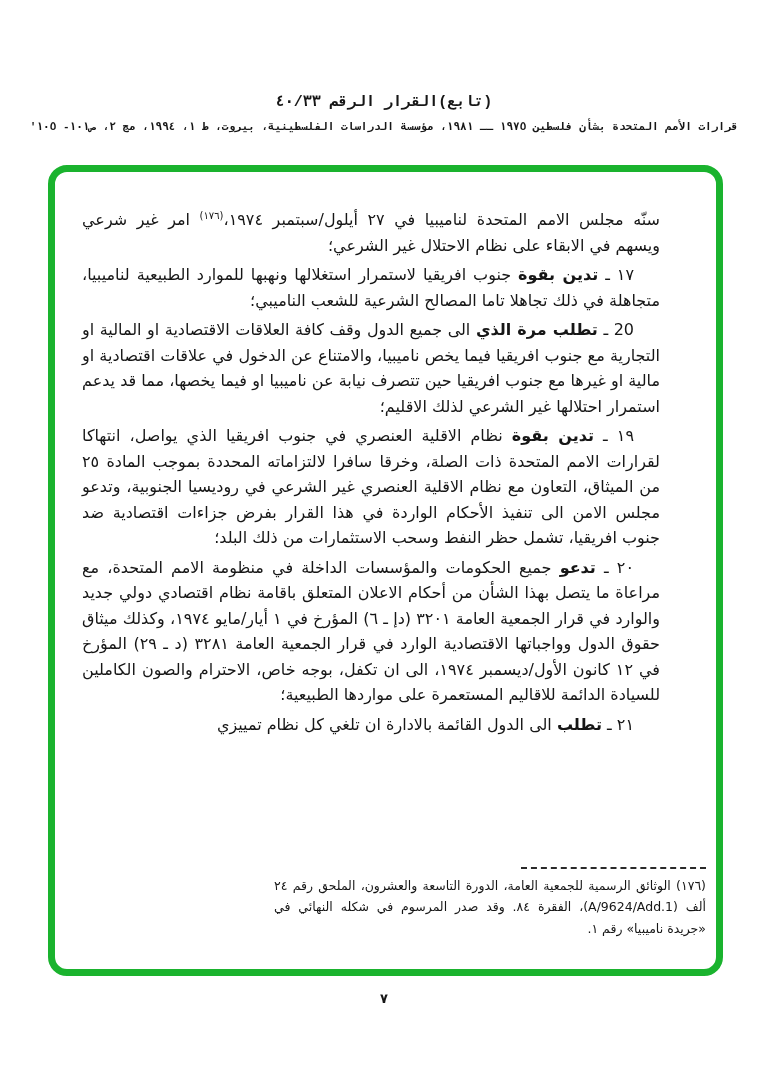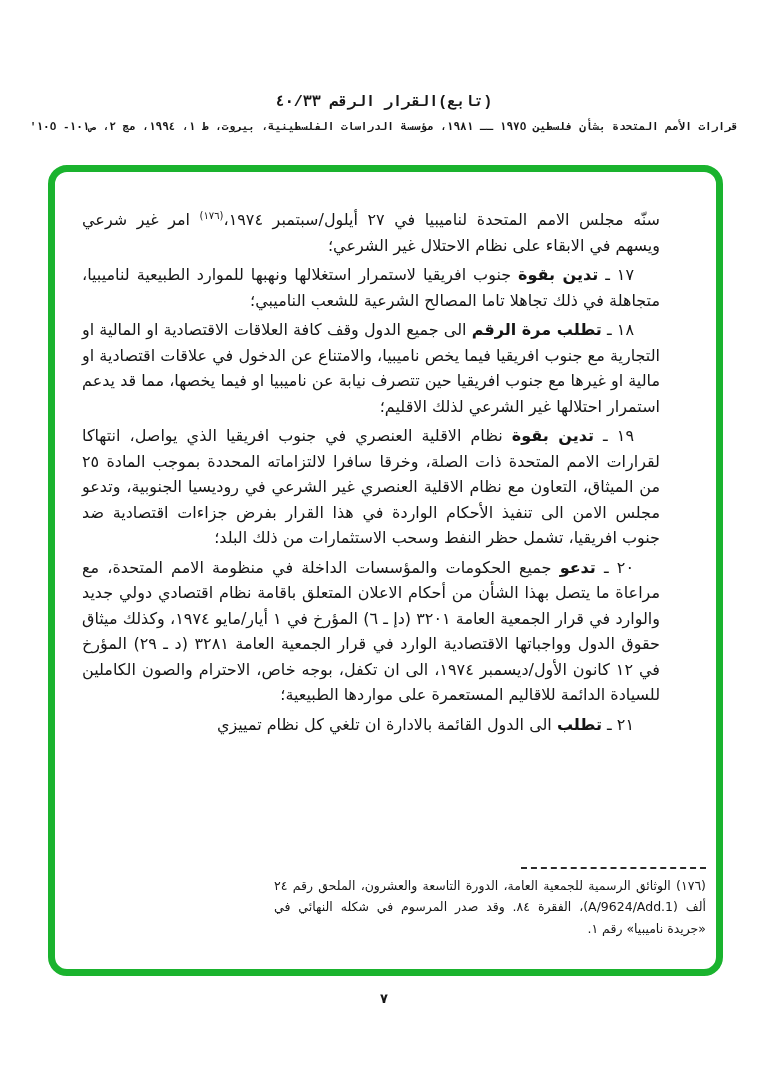--- a/index.html
+++ b/index.html
@@ -100,21 +100,21 @@
   </div>
 
   <div class="frame" style="border-color: rgb(26, 179, 46);">
 
     <div class="body-text">
 
       <p class="intro"><span>سنّه مجلس الامم المتحدة لناميبيا في ٢٧ أيلول/سبتمبر ١٩٧٤،</span><sup class="fn-ref">(١٧٦)</sup><span> امر غير شرعي ويسهم في الابقاء على نظام الاحتلال غير الشرعي؛</span></p>
 
       <p class="para"><span>١٧ ـ </span><span class="lead">تدين بقوة</span><span> جنوب افريقيا لاستمرار استغلالها ونهبها للموارد الطبيعية لناميبيا، متجاهلة في ذلك تجاهلا تاما المصالح الشرعية للشعب الناميبي؛</span></p>
 
-      <p class="para"><span>١٨ ـ </span><span class="lead">تطلب مرة الرقم</span><span> الى جميع الدول وقف كافة العلاقات الاقتصادية او المالية او التجارية مع جنوب افريقيا فيما يخص ناميبيا، والامتناع عن الدخول في علاقات اقتصادية او مالية او غيرها مع جنوب افريقيا حين تتصرف نيابة عن ناميبيا او فيما يخصها، مما قد يدعم استمرار احتلالها غير الشرعي لذلك الاقليم؛</span></p>
+      <p class="para"><span>20 ـ </span><span class="lead">تطلب مرة الذي</span><span> الى جميع الدول وقف كافة العلاقات الاقتصادية او المالية او التجارية مع جنوب افريقيا فيما يخص ناميبيا، والامتناع عن الدخول في علاقات اقتصادية او مالية او غيرها مع جنوب افريقيا حين تتصرف نيابة عن ناميبيا او فيما يخصها، مما قد يدعم استمرار احتلالها غير الشرعي لذلك الاقليم؛</span></p>
 
       <p class="para"><span>١٩ ـ </span><span class="lead">تدين بقوة</span><span> نظام الاقلية العنصري في جنوب افريقيا الذي يواصل، انتهاكا لقرارات الامم المتحدة ذات الصلة، وخرقا سافرا لالتزاماته المحددة بموجب المادة ٢٥ من الميثاق، التعاون مع نظام الاقلية العنصري غير الشرعي في روديسيا الجنوبية، وتدعو مجلس الامن الى تنفيذ الأحكام الواردة في هذا القرار بفرض جزاءات اقتصادية ضد جنوب افريقيا، تشمل حظر النفط وسحب الاستثمارات من ذلك البلد؛</span></p>
 
       <p class="para"><span>٢٠ ـ </span><span class="lead">تدعو</span><span> جميع الحكومات والمؤسسات الداخلة في منظومة الامم المتحدة، مع مراعاة ما يتصل بهذا الشأن من أحكام الاعلان المتعلق باقامة نظام اقتصادي دولي جديد والوارد في قرار الجمعية العامة ٣٢٠١ (دإ ـ ٦) المؤرخ في ١ أيار/مايو ١٩٧٤، وكذلك ميثاق حقوق الدول وواجباتها الاقتصادية الوارد في قرار الجمعية العامة ٣٢٨١ (د ـ ٢٩) المؤرخ في ١٢ كانون الأول/ديسمبر ١٩٧٤، الى ان تكفل، بوجه خاص، الاحترام والصون الكاملين للسيادة الدائمة للاقاليم المستعمرة على مواردها الطبيعية؛</span></p>
 
       <p class="para"><span>٢١ ـ </span><span class="lead">تطلب</span><span> الى الدول القائمة بالادارة ان تلغي كل نظام تمييزي</span></p>
 
     </div>
 
     <div class="footnote">

